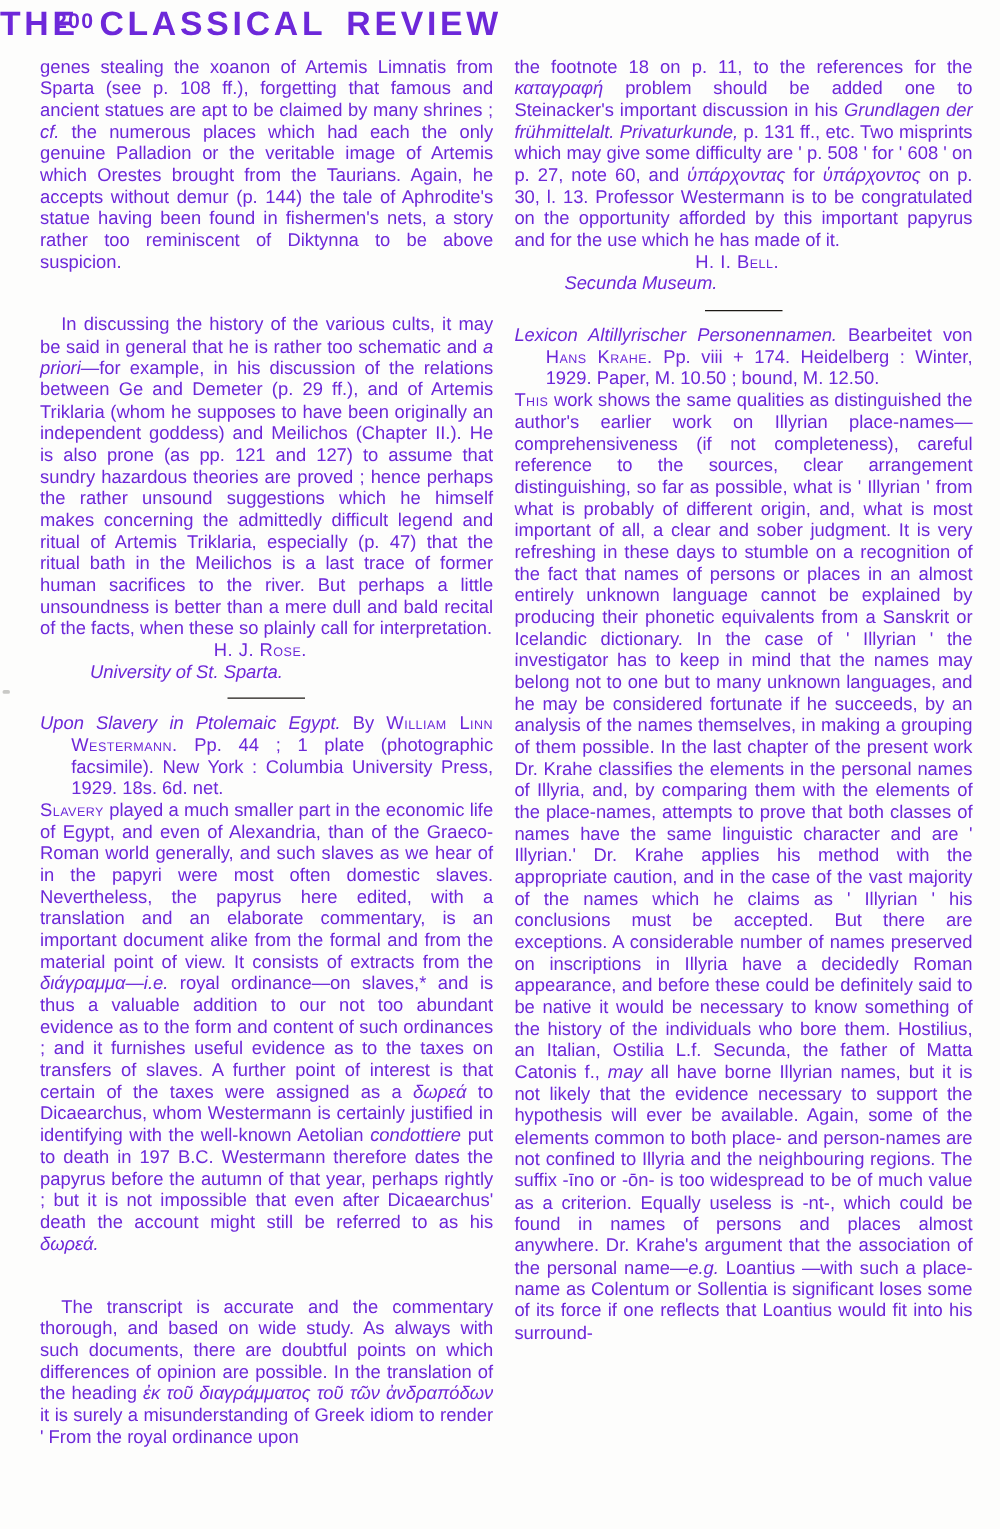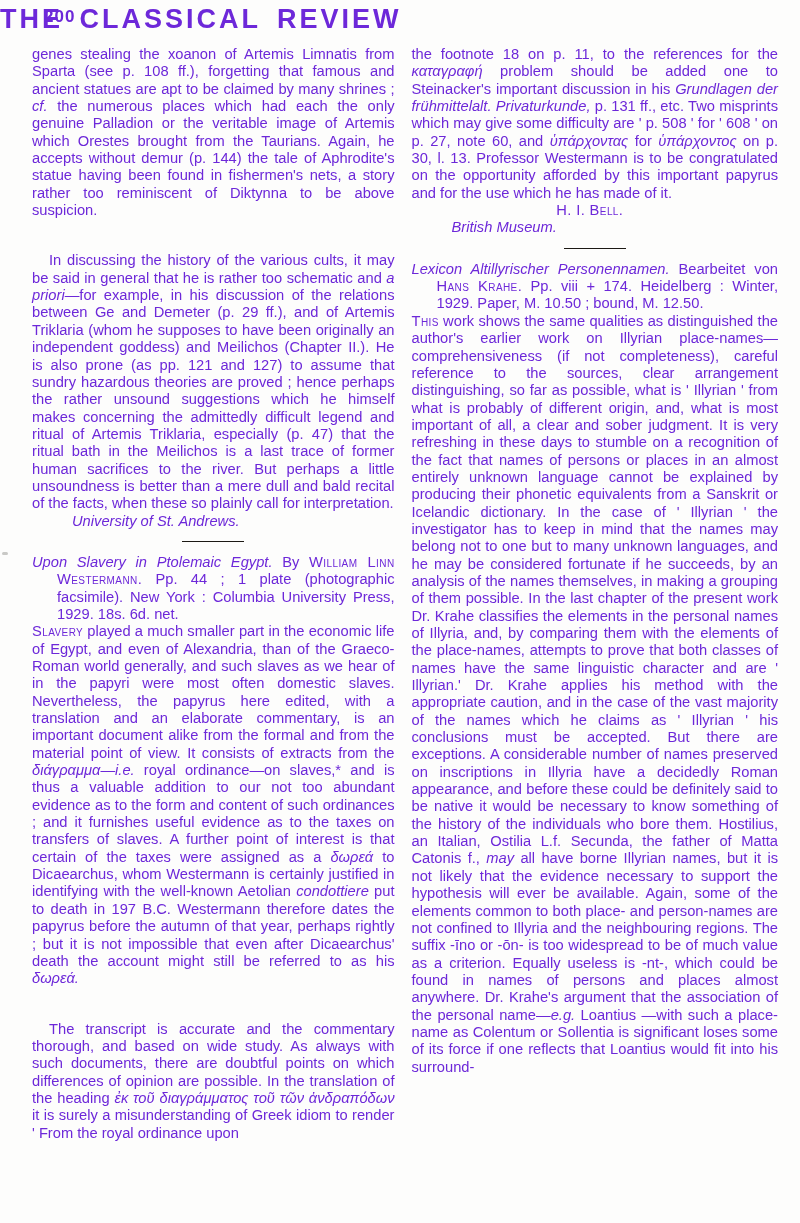--- a/index.html
+++ b/index.html
@@ -60,28 +60,29 @@
 <div class="page">
   <div class="scan-artifact"></div>
   <div class="page-header">
     <span class="page-number">200</span>
     <span class="journal-title">THE CLASSICAL REVIEW</span>
   </div>
   <div class="cols">
     <div class="col col-left">
         <div class="para"><span>genes stealing the xoanon of Artemis Limnatis from Sparta (see p. 108 ff.), forgetting that famous and ancient statues are apt to be claimed by many shrines ; </span><span class="it">cf.</span><span> the numerous places which had each the only genuine Palladion or the veritable image of Artemis which Orestes brought from the Taurians.  Again, he accepts without demur (p. 144) the tale of Aphrodite's statue having been found in fishermen's nets, a story rather too reminiscent of Diktynna to be above suspicion.</span></div>
         <div class="para indent"><span>In discussing the history of the various cults, it may be said in general that he is rather too schematic and </span><span class="it">a priori</span><span>—for example, in his discussion of the relations between Ge and Demeter (p. 29 ff.), and of Artemis Triklaria (whom he supposes to have been originally an independent goddess) and Meilichos (Chapter II.).  He is also prone (as pp. 121 and 127) to assume that sundry hazardous theories are proved ; hence perhaps the rather unsound suggestions which he himself makes concerning the admittedly difficult legend and ritual of Artemis Triklaria, especially (p. 47) that the ritual bath in the Meilichos is a last trace of former human sacrifices to the river.  But perhaps a little unsoundness is better than a mere dull and bald recital of the facts, when these so plainly call for interpretation.</span></div>
-        <div class="attr"><span class="it">University of St. Andrews.</span></div>
+        <div class="sig"><span class="sc">H. J. Rose.</span></div>
+        <div class="attr"><span class="it">University of St. Sparta.</span></div>
         <div class="rule"></div>
         <div class="heading"><span class="it">Upon Slavery in Ptolemaic Egypt.</span><span>  By </span><span class="sc">William Linn Westermann.</span><span>  Pp. 44 ; 1 plate (photographic facsimile).  New York :  Columbia University Press, 1929.  18s. 6d. net.</span></div>
         <div class="para"><span class="sc">Slavery</span><span> played a much smaller part in the economic life of Egypt, and even of Alexandria, than of the Graeco-Roman world generally, and such slaves as we hear of in the papyri were most often domestic slaves.  Nevertheless, the papyrus here edited, with a translation and an elaborate commentary, is an important document alike from the formal and from the material point of view.  It consists of extracts from the </span><span class="gk">διάγραμμα</span><span>—</span><span class="it">i.e.</span><span> royal ordinance—on slaves,* and is thus a valuable addition to our not too abundant evidence as to the form and content of such ordinances ; and it furnishes useful evidence as to the taxes on transfers of slaves. A further point of interest is that certain of the taxes were assigned as a </span><span class="gk">δωρεά</span><span> to Dicaearchus, whom Westermann is certainly justified in identifying with the well-known Aetolian </span><span class="it">condottiere</span><span> put to death in 197 B.C.  Westermann therefore dates the papyrus before the autumn of that year, perhaps rightly ; but it is not impossible that even after Dicaearchus' death the account might still be referred to as his </span><span class="gk">δωρεά.</span></div>
         <div class="para indent"><span>The transcript is accurate and the commentary thorough, and based on wide study.  As always with such documents, there are doubtful points on which differences of opinion are possible.  In the translation of the heading </span><span class="gk">ἐκ τοῦ διαγράμματος τοῦ τῶν ἀνδραπόδων</span><span> it is surely a misunderstanding of Greek idiom to render ' From the royal ordinance upon </span></div>
       </div>
     <div class="col col-right">
         <div class="para"><span>the footnote 18 on p. 11, to the references for the </span><span class="gk">καταγραφή</span><span> problem should be added one to Steinacker's important discussion in his </span><span class="it">Grundlagen der frühmittelalt. Privaturkunde,</span><span> p. 131 ff., etc.  Two misprints which may give some difficulty are ' p. 508 ' for ' 608 ' on p. 27, note 60, and </span><span class="gk">ὑπάρχοντας</span><span> for </span><span class="gk">ὑπάρχοντος</span><span> on p. 30, l. 13.  Professor Westermann is to be congratulated on the opportunity afforded by this important papyrus and for the use which he has made of it.</span></div>
         <div class="sig"><span class="sc">H. I. Bell.</span></div>
-        <div class="attr"><span class="it">British Museum.</span></div>
+        <div class="attr"><span class="it">Secunda Museum.</span></div>
         <div class="rule"></div>
         <div class="heading"><span class="it">Lexicon Altillyrischer Personennamen.</span><span>  Bearbeitet von </span><span class="sc">Hans Krahe.</span><span>  Pp. viii + 174. Heidelberg :  Winter, 1929.  Paper, M. 10.50 ; bound, M. 12.50.</span></div>
         <div class="para"><span class="sc">This</span><span> work shows the same qualities as distinguished the author's earlier work on Illyrian place-names—comprehensiveness (if not completeness), careful reference to the sources, clear arrangement distinguishing, so far as possible, what is ' Illyrian ' from what is probably of different origin, and, what is most important of all, a clear and sober judgment.  It is very refreshing in these days to stumble on a recognition of the fact that names of persons or places in an almost entirely unknown language cannot be explained by producing their phonetic equivalents from a Sanskrit or Icelandic dictionary.  In the case of ' Illyrian ' the investigator has to keep in mind that the names may belong not to one but to many unknown languages, and he may be considered fortunate if he succeeds, by an analysis of the names themselves, in making a grouping of them possible.  In the last chapter of the present work Dr. Krahe classifies the elements in the personal names of Illyria, and, by comparing them with the elements of the place-names, attempts to prove that both classes of names have the same linguistic character and are ' Illyrian.'  Dr. Krahe applies his method with the appropriate caution, and in the case of the vast majority of the names which he claims as ' Illyrian ' his conclusions must be accepted. But there are exceptions.  A considerable number of names preserved on inscriptions in Illyria have a decidedly Roman appearance, and before these could be definitely said to be native it would be necessary to know something of the history of the individuals who bore them. Hostilius, an Italian, Ostilia L.f. Secunda, the father of Matta Catonis f., </span><span class="it">may</span><span> all have borne Illyrian names, but it is not likely that the evidence necessary to support the hypothesis will ever be available.  Again, some of the elements common to both place- and person-names are not confined to Illyria and the neighbouring regions.  The suffix -īno or -ōn- is too widespread to be of much value as a criterion.  Equally useless is -nt-, which could be found in names of persons and places almost anywhere.  Dr. Krahe's argument that the association of the personal name—</span><span class="it">e.g.</span><span> Loantius —with such a place-name as Colentum or Sollentia is significant loses some of its force if one reflects that Loantius would fit into his surround-</span></div>
       </div>
   </div>
 </div>
 
 </body></html>

